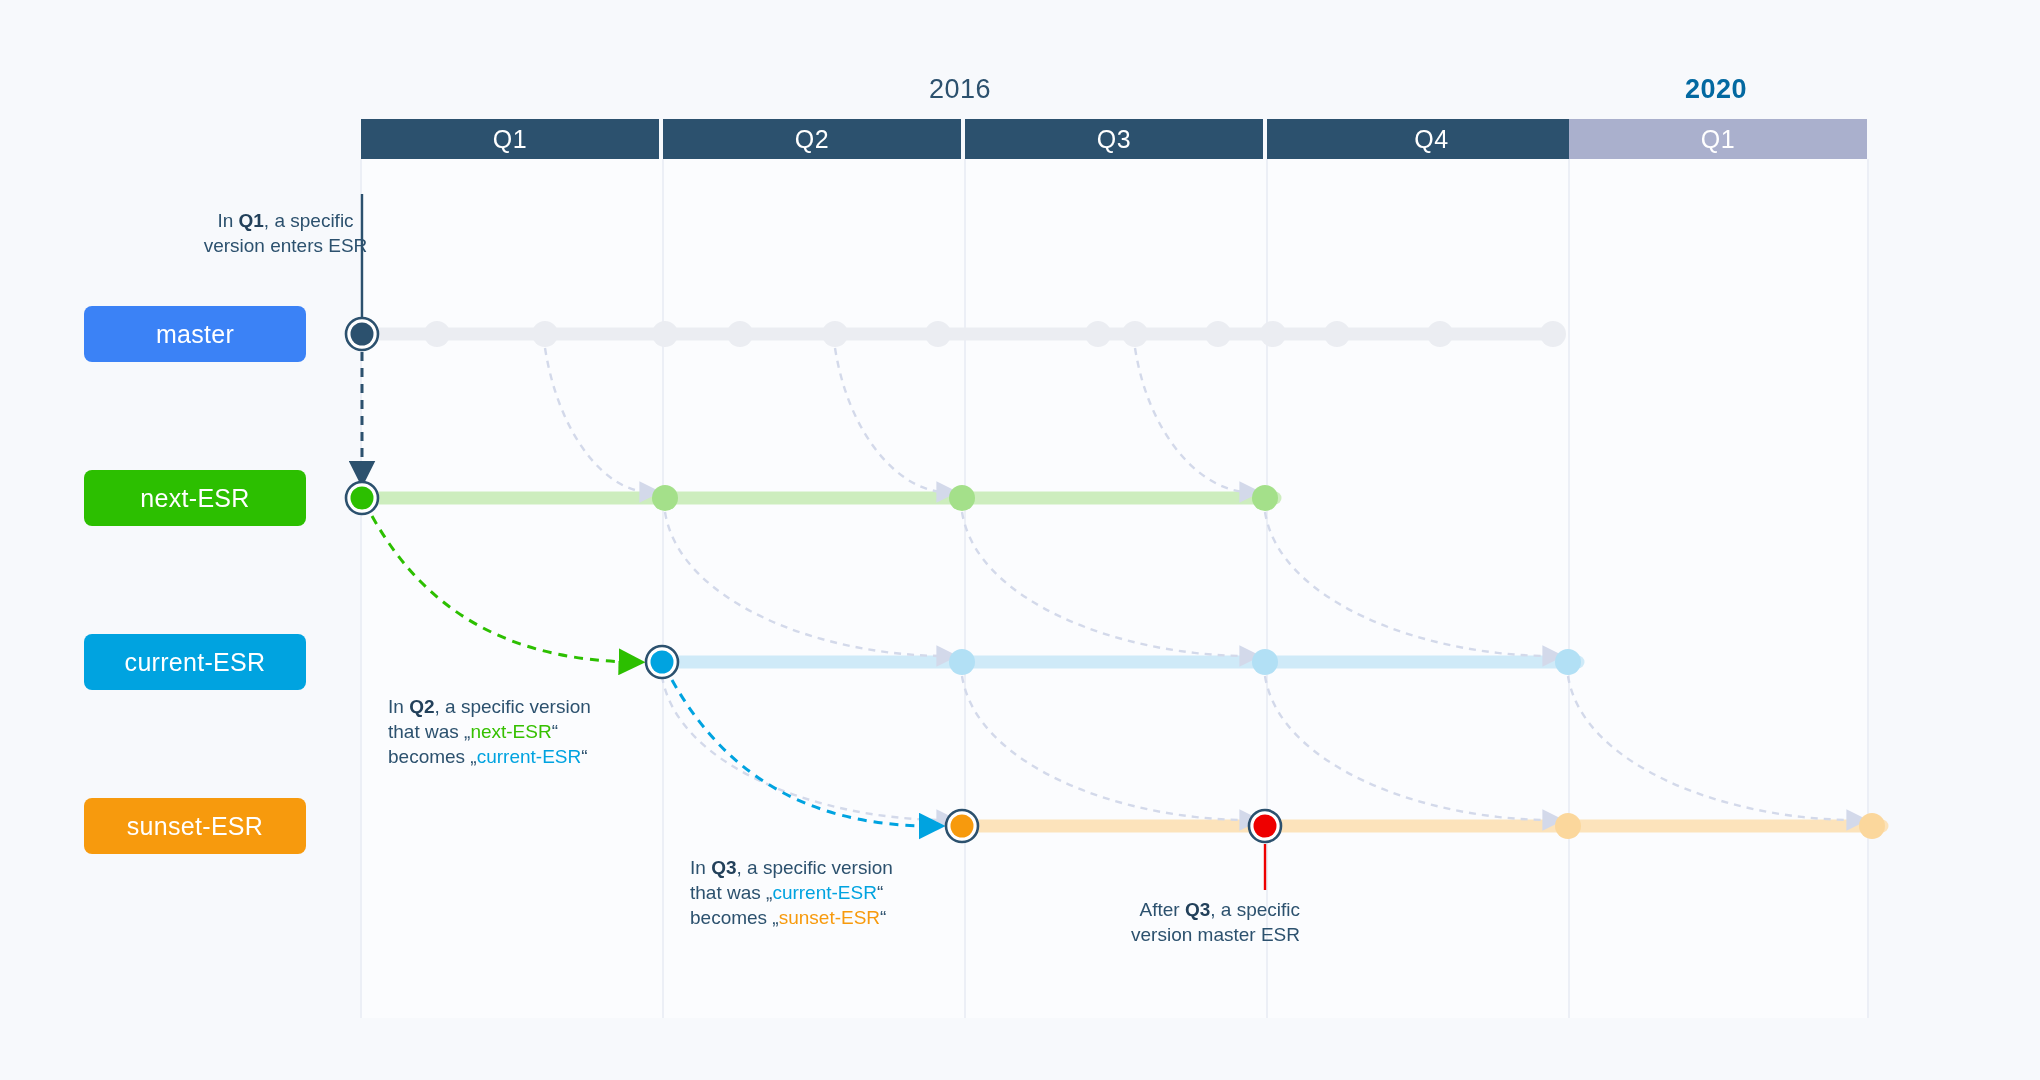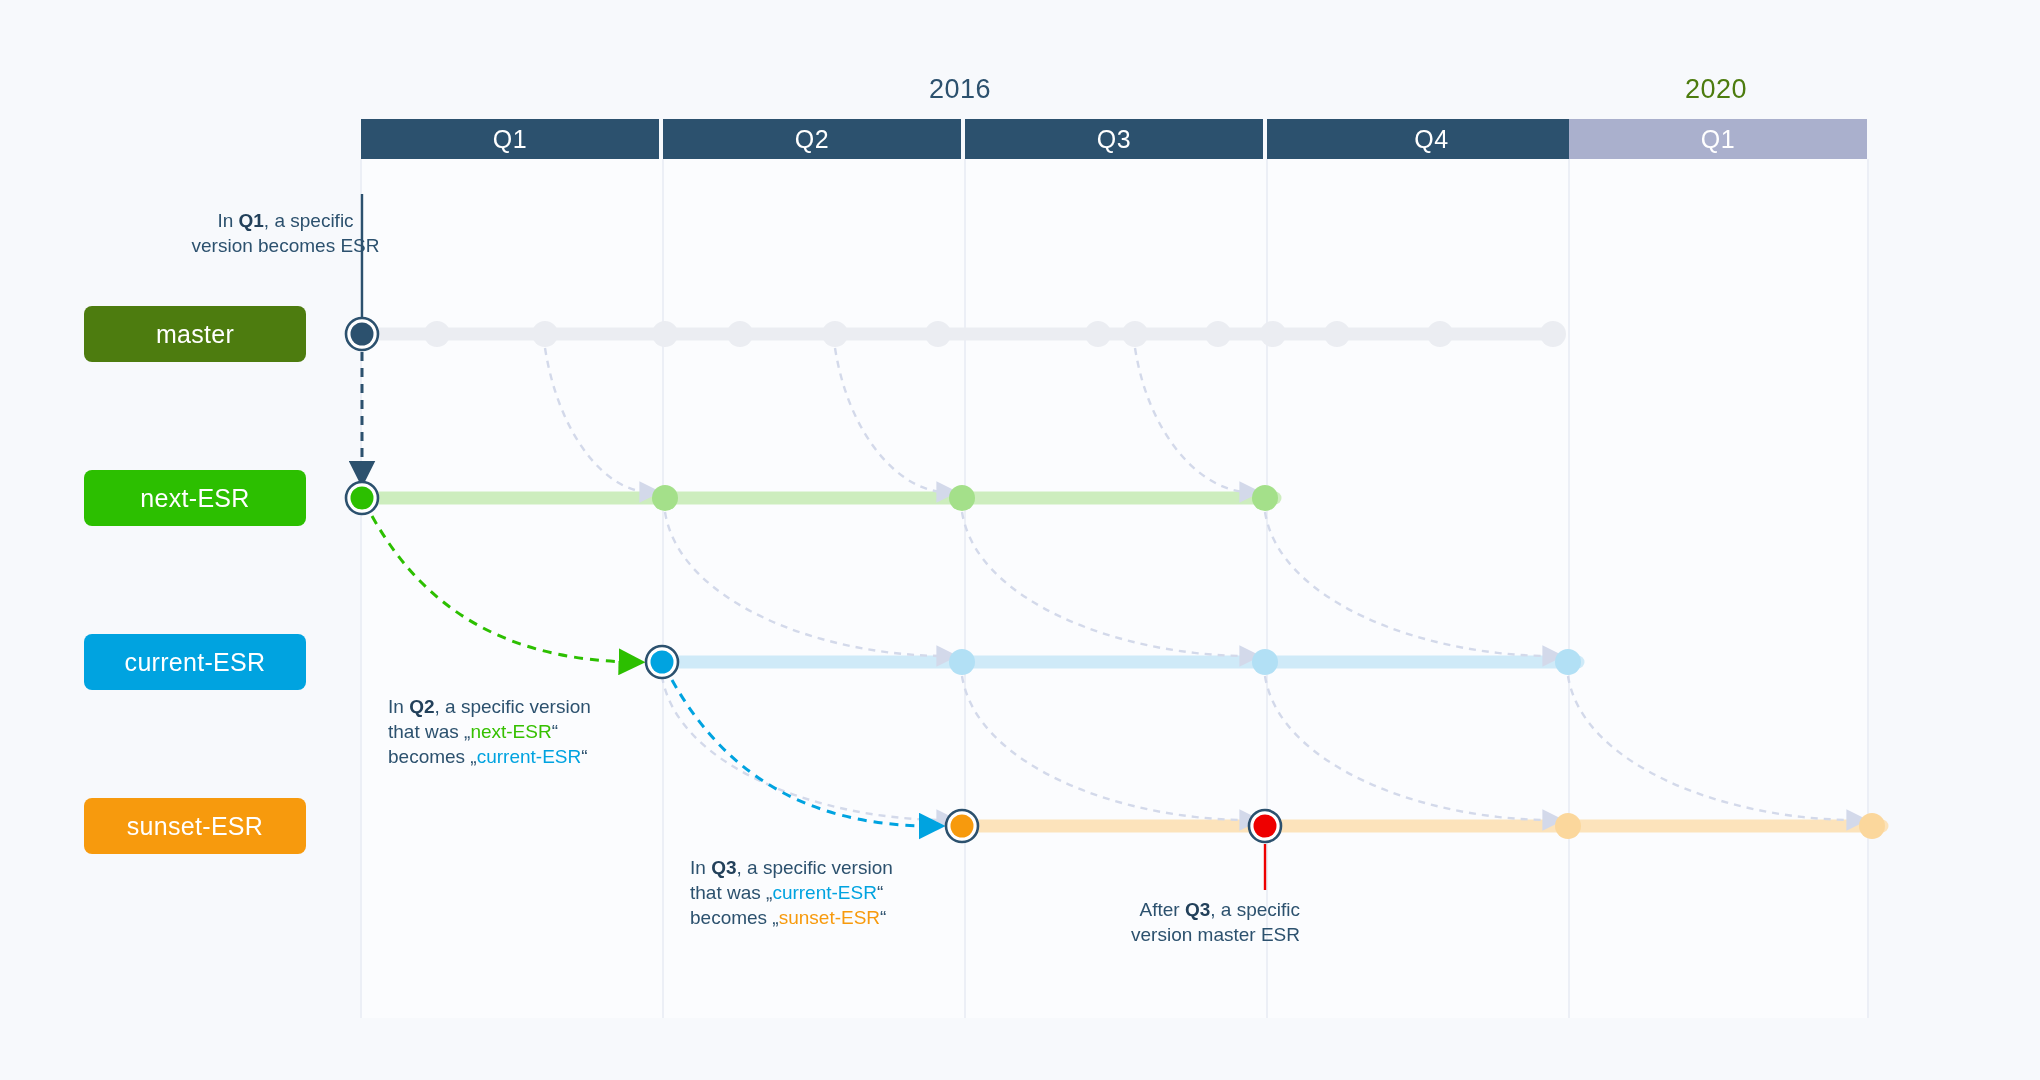--- a/index.html
+++ b/index.html
@@ -10,21 +10,21 @@
     overflow:hidden;
   }
   #stage{position:relative;width:2040px;height:1080px;}
   #svg{position:absolute;left:0;top:0;width:2040px;height:1080px;}
 
   .year-label{
     position:absolute;font-size:27px;letter-spacing:.5px;
     text-align:center;white-space:nowrap;
   }
   .year-2019{color:#2c516e;}
-  .year-2020{color:#4d7c0f;}
+  .year-2020{color:#0369a1;font-weight:bold;}
 
   .qcell{
     position:absolute;height:40px;line-height:40px;
     color:#ffffff;font-size:25px;text-align:center;
     letter-spacing:.5px;
   }
   .q-cur{background:#2c516e;}
   .q-next{background:#aab0cd;}
 
   .rowlabel{
@@ -159,29 +159,29 @@
       <div class="year-label year-2020" style="left: 1616px; top: 74px; width: 200px;">2020</div>
     </div>
   <div id="quarters">
       <div class="qcell q-cur" style="left: 361px; top: 119px; width: 298px;">Q1</div>
       <div class="qcell q-cur" style="left: 663px; top: 119px; width: 298px;">Q2</div>
       <div class="qcell q-cur" style="left: 965px; top: 119px; width: 298px;">Q3</div>
       <div class="qcell q-cur" style="left: 1267px; top: 119px; width: 329px;">Q4</div>
       <div class="qcell q-next" style="left: 1569px; top: 119px; width: 298px;">Q1</div>
     </div>
   <div id="rowlabels">
-      <div class="rowlabel" style="left: 84px; top: 306px; background: #4d7c0f;">master</div>
+      <div class="rowlabel" style="left: 84px; top: 306px; background: #3b82f6;">master</div>
       <div class="rowlabel" style="left: 84px; top: 470px; background: rgb(44, 191, 0);">next-ESR</div>
       <div class="rowlabel" style="left: 84px; top: 634px; background: rgb(0, 163, 224);">current-ESR</div>
       <div class="rowlabel" style="left: 84px; top: 798px; background: rgb(247, 154, 13);">sunset-ESR</div>
     </div>
   <div id="notes">
       <div class="note" style="text-align: center; width: 195px; left: 188px; top: 208px;">
         <div><span>In </span><b>Q1</b><span>, a specific</span></div>
-        <div><span>version becomes ESR</span></div>
+        <div><span>version enters ESR</span></div>
       </div>
       <div class="note" style="text-align: left; width: 230px; left: 388px; top: 694px;">
         <div><span>In </span><b>Q2</b><span>, a specific version</span></div>
         <div><span>that was „</span><span class="c-green">next-ESR</span><span>“</span></div>
         <div><span>becomes „</span><span class="c-blue">current-ESR</span><span>“</span></div>
       </div>
       <div class="note" style="text-align: left; width: 230px; left: 690px; top: 855px;">
         <div><span>In </span><b>Q3</b><span>, a specific version</span></div>
         <div><span>that was „</span><span class="c-blue">current-ESR</span><span>“</span></div>
         <div><span>becomes „</span><span class="c-orange">sunset-ESR</span><span>“</span></div>

